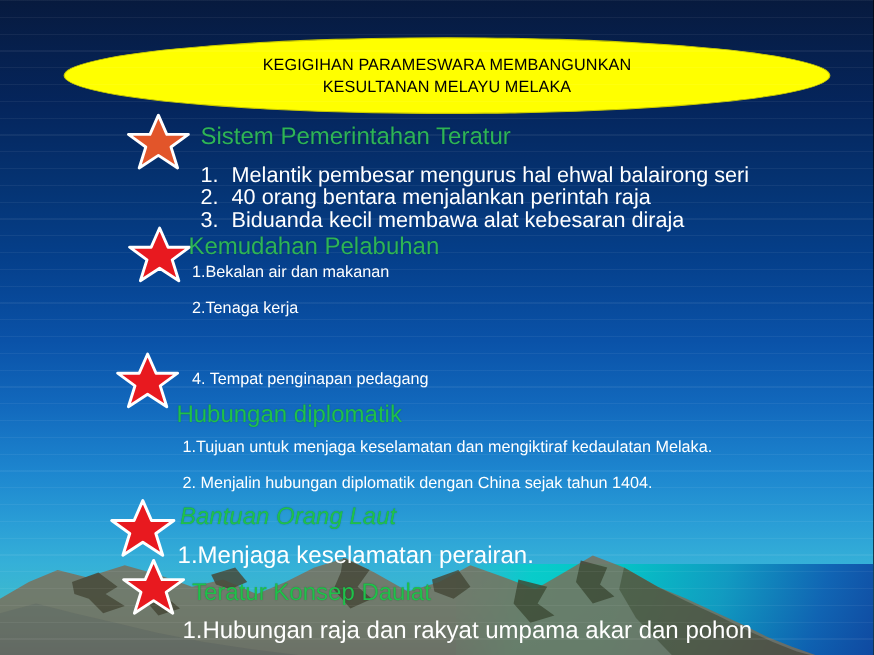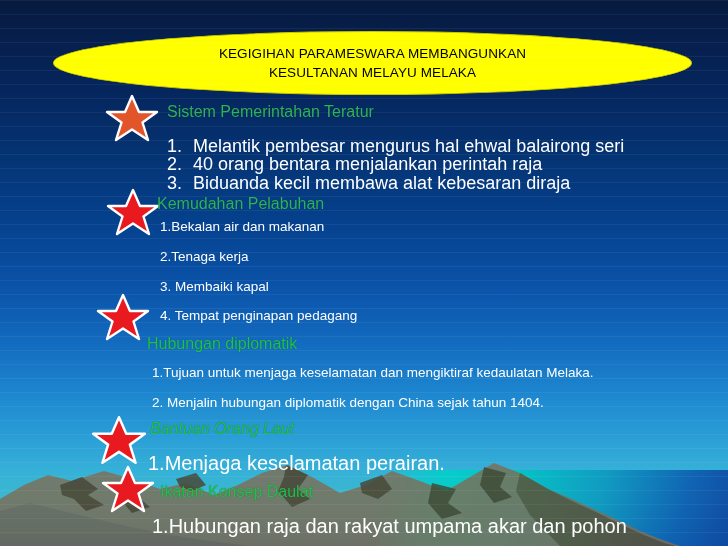--- a/index.html
+++ b/index.html
@@ -93,21 +93,21 @@
     position: absolute;
     z-index: 7;
   }
   .txt {
     position: absolute;
     z-index: 8;
     white-space: nowrap;
   }
   .heading {
     color: #2db457;
-    font-size: 16px;
+    font-size: 20px;
     text-shadow: 0 0 1px rgba(0,0,0,0.35);
   }
   .heading.bright {
     color: #1fc14a;
   }
   .item {
     color: #ffffff;
     font-size: 13.5px;
   }
   .item.num-row {
@@ -181,29 +181,28 @@
     <span class="numcol">2.</span><span>40 orang bentara menjalankan perintah raja</span>
   </div>
   <div class="txt item num-row" style="left:167px; top:173px;">
     <span class="numcol">3.</span><span>Biduanda kecil membawa alat kebesaran diraja</span>
   </div>
 
   <div class="txt heading" style="left:157px; top:195px;">Kemudahan Pelabuhan</div>
 
   <div class="txt item" style="left:160px; top:219px;">1.Bekalan air dan makanan</div>
   <div class="txt item" style="left:160px; top:249px;">2.Tenaga kerja</div>
-  <div class="txt item" style="left:160px; top:279px;">3. Membaiki kapal</div>
   <div class="txt item" style="left:160px; top:308px;">4. Tempat penginapan pedagang</div>
 
   <div class="txt heading bright" style="left:147px; top:335px;">Hubungan diplomatik</div>
 
   <div class="txt item" style="left:152px; top:365px;">1.Tujuan untuk menjaga keselamatan dan mengiktiraf kedaulatan Melaka.</div>
   <div class="txt item" style="left:152px; top:395px;">2. Menjalin hubungan diplomatik dengan China sejak tahun 1404.</div>
 
   <div class="txt heading bright" style="left:150px; top:420px;font-style:italic;">Bantuan Orang Laut</div>
 
   <div class="txt item" style="left:148px; top:452px; font-size:20px;">1.Menjaga keselamatan perairan.</div>
 
-  <div class="txt heading bright" style="left:160px; top:483px;">Ikatan Konsep Daulat</div>
+  <div class="txt heading bright" style="left:160px; top:483px;">Teratur Konsep Daulat</div>
 
   <div class="txt item" style="left:152px; top:515px; font-size:20px;">1.Hubungan raja dan rakyat umpama akar dan pohon</div>
 
 </div>
 
 </body></html>

